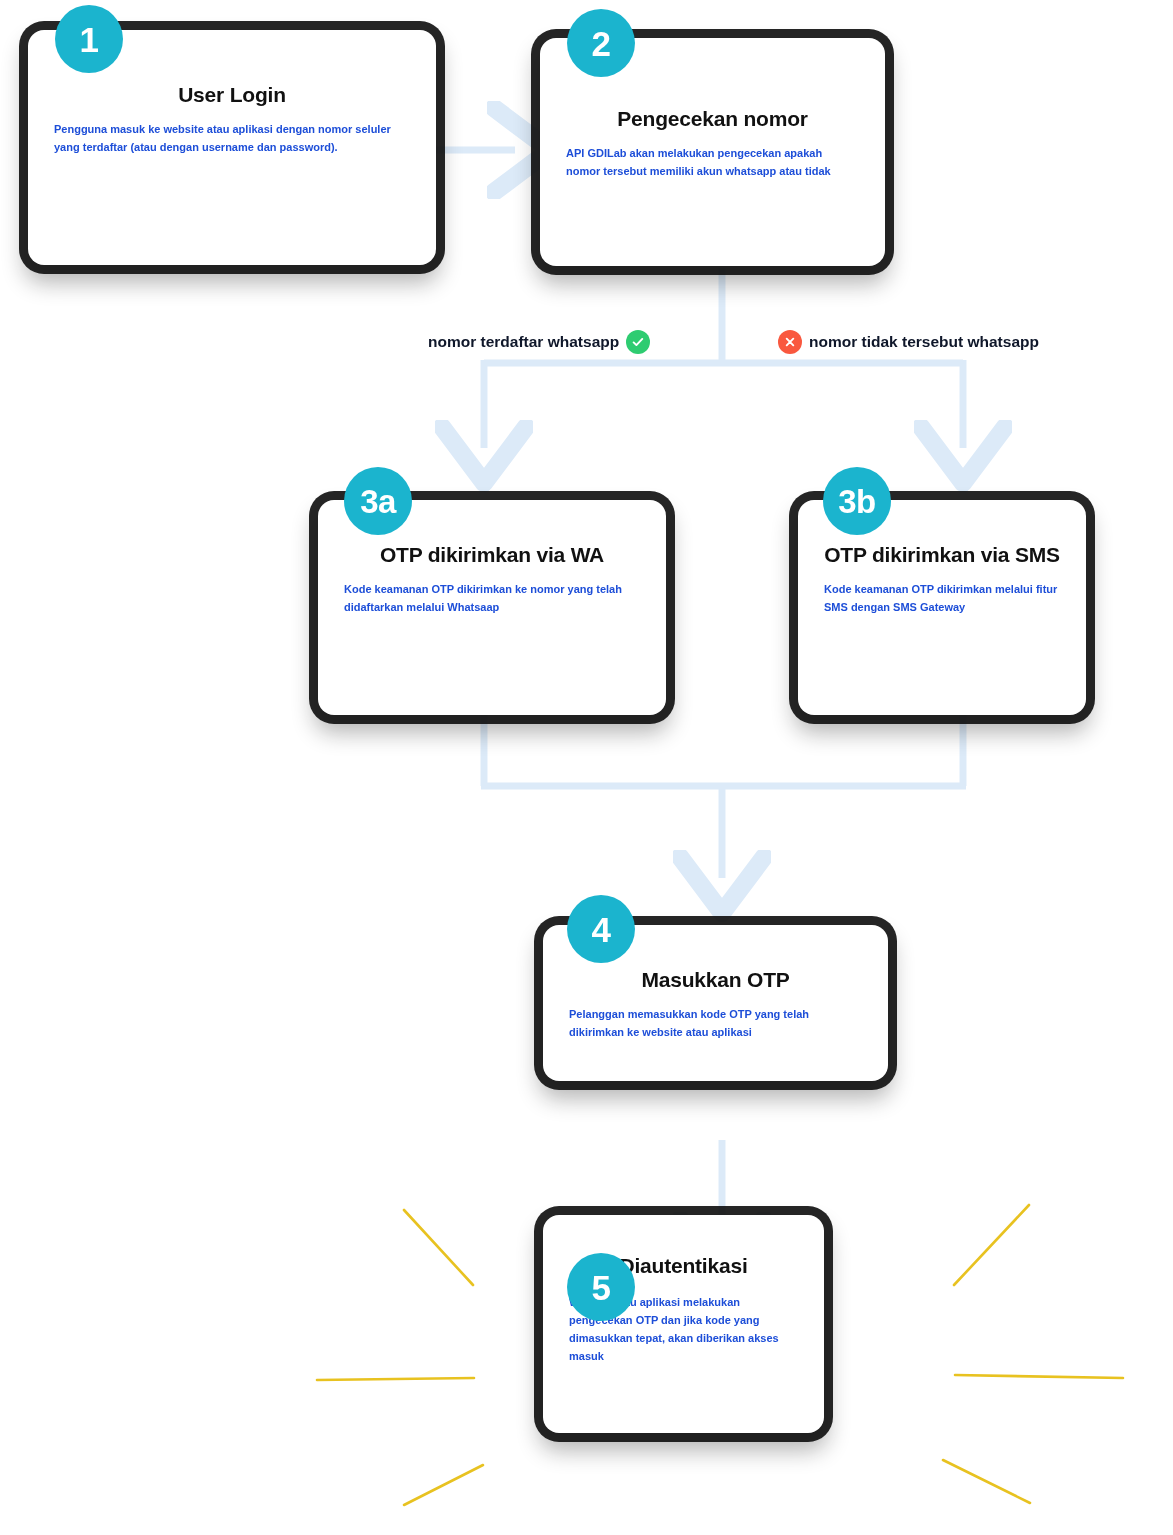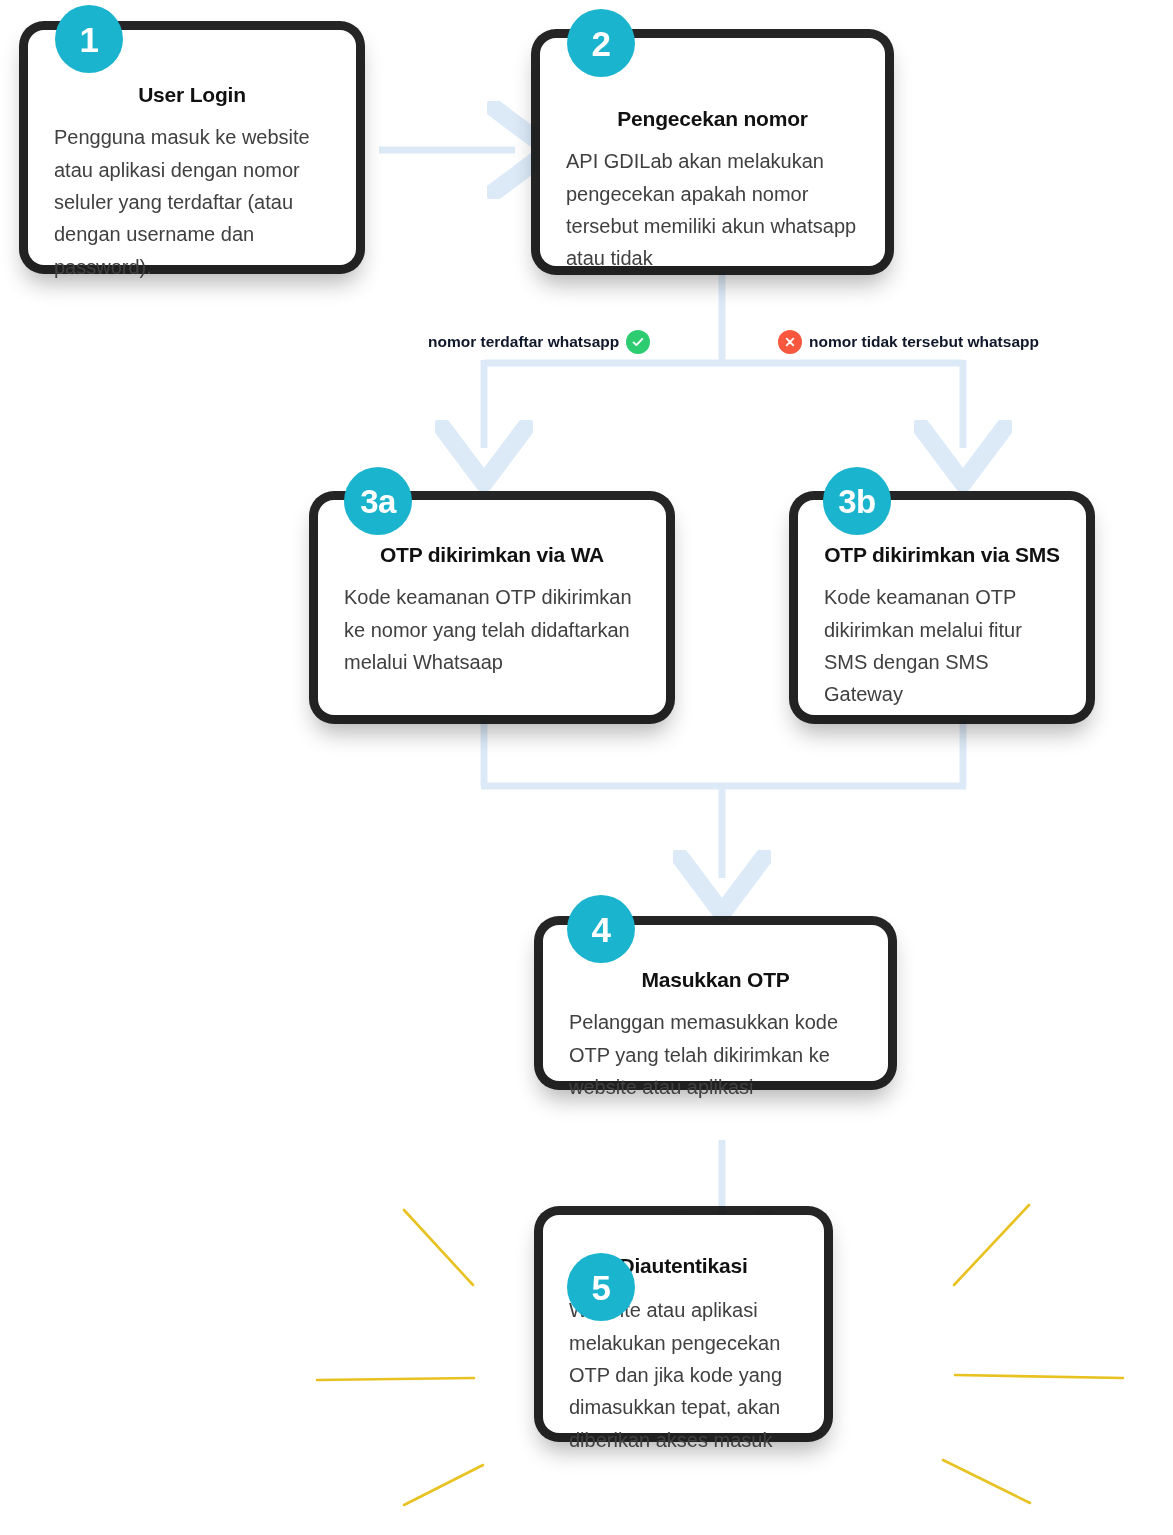--- a/index.html
+++ b/index.html
@@ -49,24 +49,25 @@
   }
   .card-title {
     text-align: center;
     font-weight: bold;
     color: #111111;
     font-size: 21px;
     letter-spacing: -0.2px;
     line-height: 1.2;
   }
   .card-body {
-    color: #404040;
-    font-size: 20px;
+    color: #1d4ed8;
+    font-size: 11px;
     line-height: 1.62;
     margin-top: 14px;
+    font-weight: bold;
   }
 
   
   .badge {
     position: absolute;
     width: 68px;
     height: 68px;
     border-radius: 50%;
     background: #1bb4ce;
     color: #ffffff;
@@ -160,21 +161,21 @@
       <line x1="317" y1="1380" x2="474" y2="1378"></line>
       <line x1="404" y1="1505" x2="483" y2="1465"></line>
     </g>
     <g stroke="#E8C220" stroke-width="2.6" stroke-linecap="round">
       <line x1="954" y1="1285" x2="1029" y2="1205"></line>
       <line x1="955" y1="1375" x2="1123" y2="1378"></line>
       <line x1="943" y1="1460" x2="1030" y2="1503"></line>
     </g>
   </svg>
 
-  <div class="card" style="left:28px; top:30px; width:328px; height:235px;">
+  <div class="card" style="left:28px; top:30px; width:408px; height:235px;">
     <div class="card-inner">
       <div class="card-title" style="padding-top:52px;">User Login</div>
       <div class="card-body">Pengguna masuk ke website atau aplikasi dengan nomor seluler yang terdaftar (atau dengan username dan password).</div>
     </div>
   </div>
   <div class="badge" style="left:55px; top:5px;">
     <span>1</span>
   </div>
 
   <div class="card" style="left:540px; top:38px; width:345px; height:228px;">

